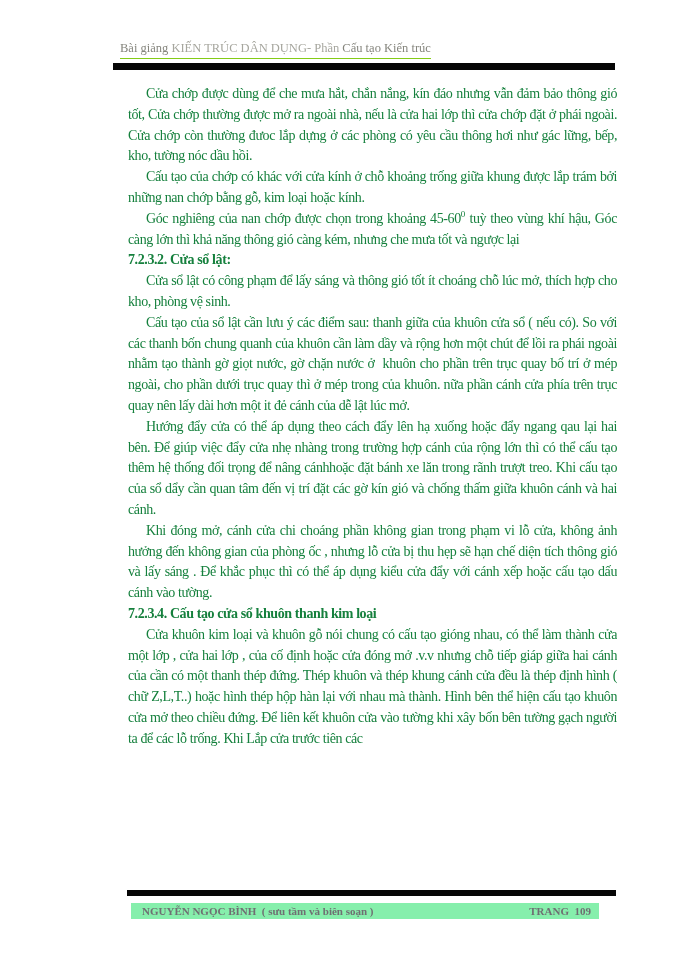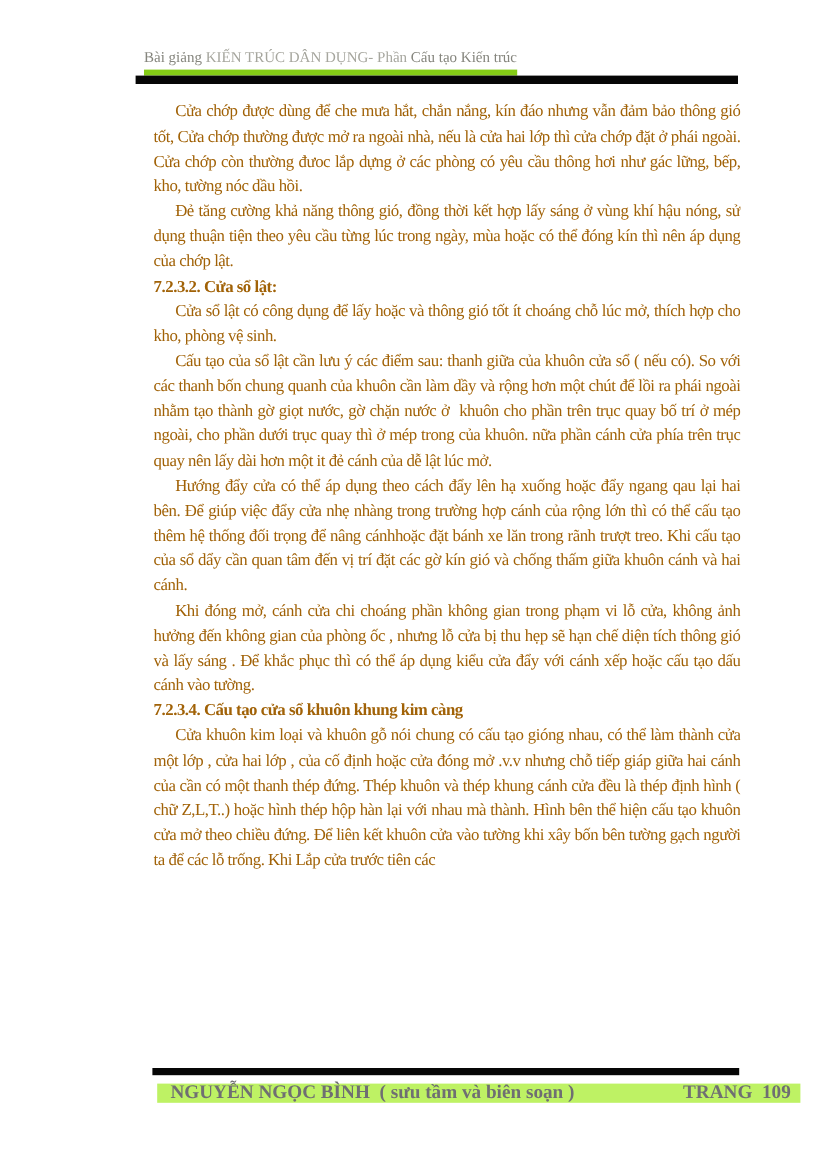--- a/index.html
+++ b/index.html
@@ -10,21 +10,21 @@
     background: #ffffff;
     overflow: hidden;
     font-family: "Liberation Serif", "DejaVu Serif", serif;
   }
   
   .header {
     position: absolute;
     left: 120px;
     top: 41px;
     display: inline-block;
-    border-bottom: 5px solid #84cc16;
+    border-bottom: 1px solid #84cc16;
     padding-bottom: 2px;
     font-size: 12.5px;
     white-space: nowrap;
     line-height: 15px;
   }
   .hd-dark  { color: #85857d; }
   .hd-light { color: #a6a69e; }
   .top-bar {
     position: absolute;
     left: 113px;
@@ -34,21 +34,21 @@
     background: #060606;
   }
   
   .content {
     position: absolute;
     left: 128px;
     top: 84px;
     width: 489px;
     height: 802px;
     overflow: hidden;
-    color: #a16207;
+    color: #15803d;
     font-size: 14px;
     letter-spacing: -0.4px;
     line-height: 20.8px;
     text-align: justify;
   }
   .content p { margin: 0; padding: 0; }
   .para    { text-indent: 18px; }
   .heading { font-weight: bold; text-indent: 0; }
   sup { font-size: 9px; line-height: 0; letter-spacing: 0; }
   
@@ -57,52 +57,53 @@
     left: 127px;
     top: 890px;
     width: 489px;
     height: 6px;
     background: #060606;
   }
   .footer {
     position: absolute;
     left: 131px;
     top: 903px;
-    width: 536px;
+    width: 468px;
     height: 16px;
-    background: #bef264;
+    background: #86efac;
     display: flex;
     justify-content: space-between;
     align-items: center;
     box-sizing: border-box;
     padding: 0 8px 0 11px;
     font-weight: bold;
-    font-size: 16px;
+    font-size: 11px;
     color: #6f6f72;
     white-space: nowrap;
   }
 </style>
 </head>
 <body>
 
 <div class="page">
 
   <div class="header"><span class="hd-dark">Bài giảng</span><span class="hd-light"> KIẾN TRÚC DÂN DỤNG- Phần </span><span class="hd-dark">Cấu tạo Kiến trúc</span></div>
 
   <div class="top-bar"></div>
 
   <div class="content" id="content">
       <p class="para"><span>Cửa chớp được dùng để che mưa hắt, chắn nắng, kín đáo nhưng vẫn đảm bảo thông gió tốt, Cửa chớp thường được mở ra ngoài nhà, nếu là cửa hai lớp thì cửa chớp đặt ở phái ngoài. Cửa chớp còn thường đưoc lắp dựng ở các phòng có yêu cầu thông hơi như gác lững, bếp, kho, tường nóc dầu hồi.</span></p>
-      <p class="para"><span>Đẻ tăng cường khả năng thông gió, đồng thời kết hợp lấy sáng ở vùng khí hậu nóng, sử dụng thuận tiện theo yêu cầu từng lúc trong ngày, mùa hoặc có thể đóng kín thì nên áp dụng của chớp lật.</span></p>
+      <p class="para"><span>Cấu tạo của chớp có khác với cửa kính ở chỗ khoảng trống giữa khung được lắp trám bởi những nan chớp bằng gỗ, kim loại hoặc kính.</span></p>
+      <p class="para"><span>Góc nghiêng của nan chớp được chọn trong khoảng 45-60</span><sup>0</sup><span> tuỳ theo vùng khí hậu, Góc càng lớn thì khả năng thông gió càng kém, nhưng che mưa tốt và ngược lại</span></p>
       <p class="heading"><span>7.2.3.2. Cửa sổ lật:</span></p>
-      <p class="para"><span>Cửa sổ lật có công dụng để lấy hoặc và thông gió tốt ít choáng chỗ lúc mở, thích hợp cho kho, phòng vệ sinh.</span></p>
+      <p class="para"><span>Cửa sổ lật có công phạm để lấy sáng và thông gió tốt ít choáng chỗ lúc mở, thích hợp cho kho, phòng vệ sinh.</span></p>
       <p class="para"><span>Cấu tạo của sổ lật cần lưu ý các điểm sau: thanh giữa của khuôn cửa sổ ( nếu có). So với các thanh bốn chung quanh của khuôn cần làm dầy và rộng hơn một chút để lồi ra phái ngoài nhằm tạo thành gờ giọt nước, gờ chặn nước ở&nbsp; khuôn cho phần trên trục quay bố trí ở mép ngoài, cho phần dưới trục quay thì ở mép trong của khuôn. nữa phần cánh cửa phía trên trục quay nên lấy dài hơn một it đẻ cánh của dễ lật lúc mở.</span></p>
       <p class="para"><span>Hướng đẩy cửa có thể áp dụng theo cách đẩy lên hạ xuống hoặc đẩy ngang qau lại hai bên. Để giúp việc đẩy cửa nhẹ nhàng trong trường hợp cánh của rộng lớn thì có thể cấu tạo thêm hệ thống đối trọng để nâng cánhhoặc đặt bánh xe lăn trong rãnh trượt treo. Khi cấu tạo của sổ dẩy cần quan tâm đến vị trí đặt các gờ kín gió và chống thấm giữa khuôn cánh và hai cánh.</span></p>
       <p class="para"><span>Khi đóng mở, cánh cửa chi choáng phần không gian trong phạm vi lỗ cửa, không ảnh hưởng đến không gian của phòng ốc , nhưng lỗ cửa bị thu hẹp sẽ hạn chế diện tích thông gió và lấy sáng . Để khắc phục thì có thể áp dụng kiểu cửa đẩy với cánh xếp hoặc cấu tạo dấu cánh vào tường.</span></p>
-      <p class="heading"><span>7.2.3.4. Cấu tạo cửa sổ khuôn khung kim càng</span></p>
+      <p class="heading"><span>7.2.3.4. Cấu tạo cửa sổ khuôn thanh kim loại</span></p>
       <p class="para"><span>Cửa khuôn kim loại và khuôn gỗ nói chung có cấu tạo gióng nhau, có thể làm thành cửa một lớp , cửa hai lớp , của cố định hoặc cửa đóng mở .v.v nhưng chỗ tiếp giáp giữa hai cánh của cần có một thanh thép đứng. Thép khuôn và thép khung cánh cửa đều là thép định hình ( chữ Z,L,T..) hoặc hình thép hộp hàn lại với nhau mà thành. Hình bên thể hiện cấu tạo khuôn cửa mở theo chiều đứng. Để liên kết khuôn cửa vào tường khi xây bốn bên tường gạch người ta để các lỗ trống. Khi Lắp cửa trước tiên các</span></p>
     </div>
 
   <div class="bottom-bar"></div>
 
   <div class="footer">
     <span>NGUYỄN NGỌC BÌNH&nbsp; ( sưu tầm và biên soạn )</span>
     <span>TRANG&nbsp; 109</span>
   </div>
 

